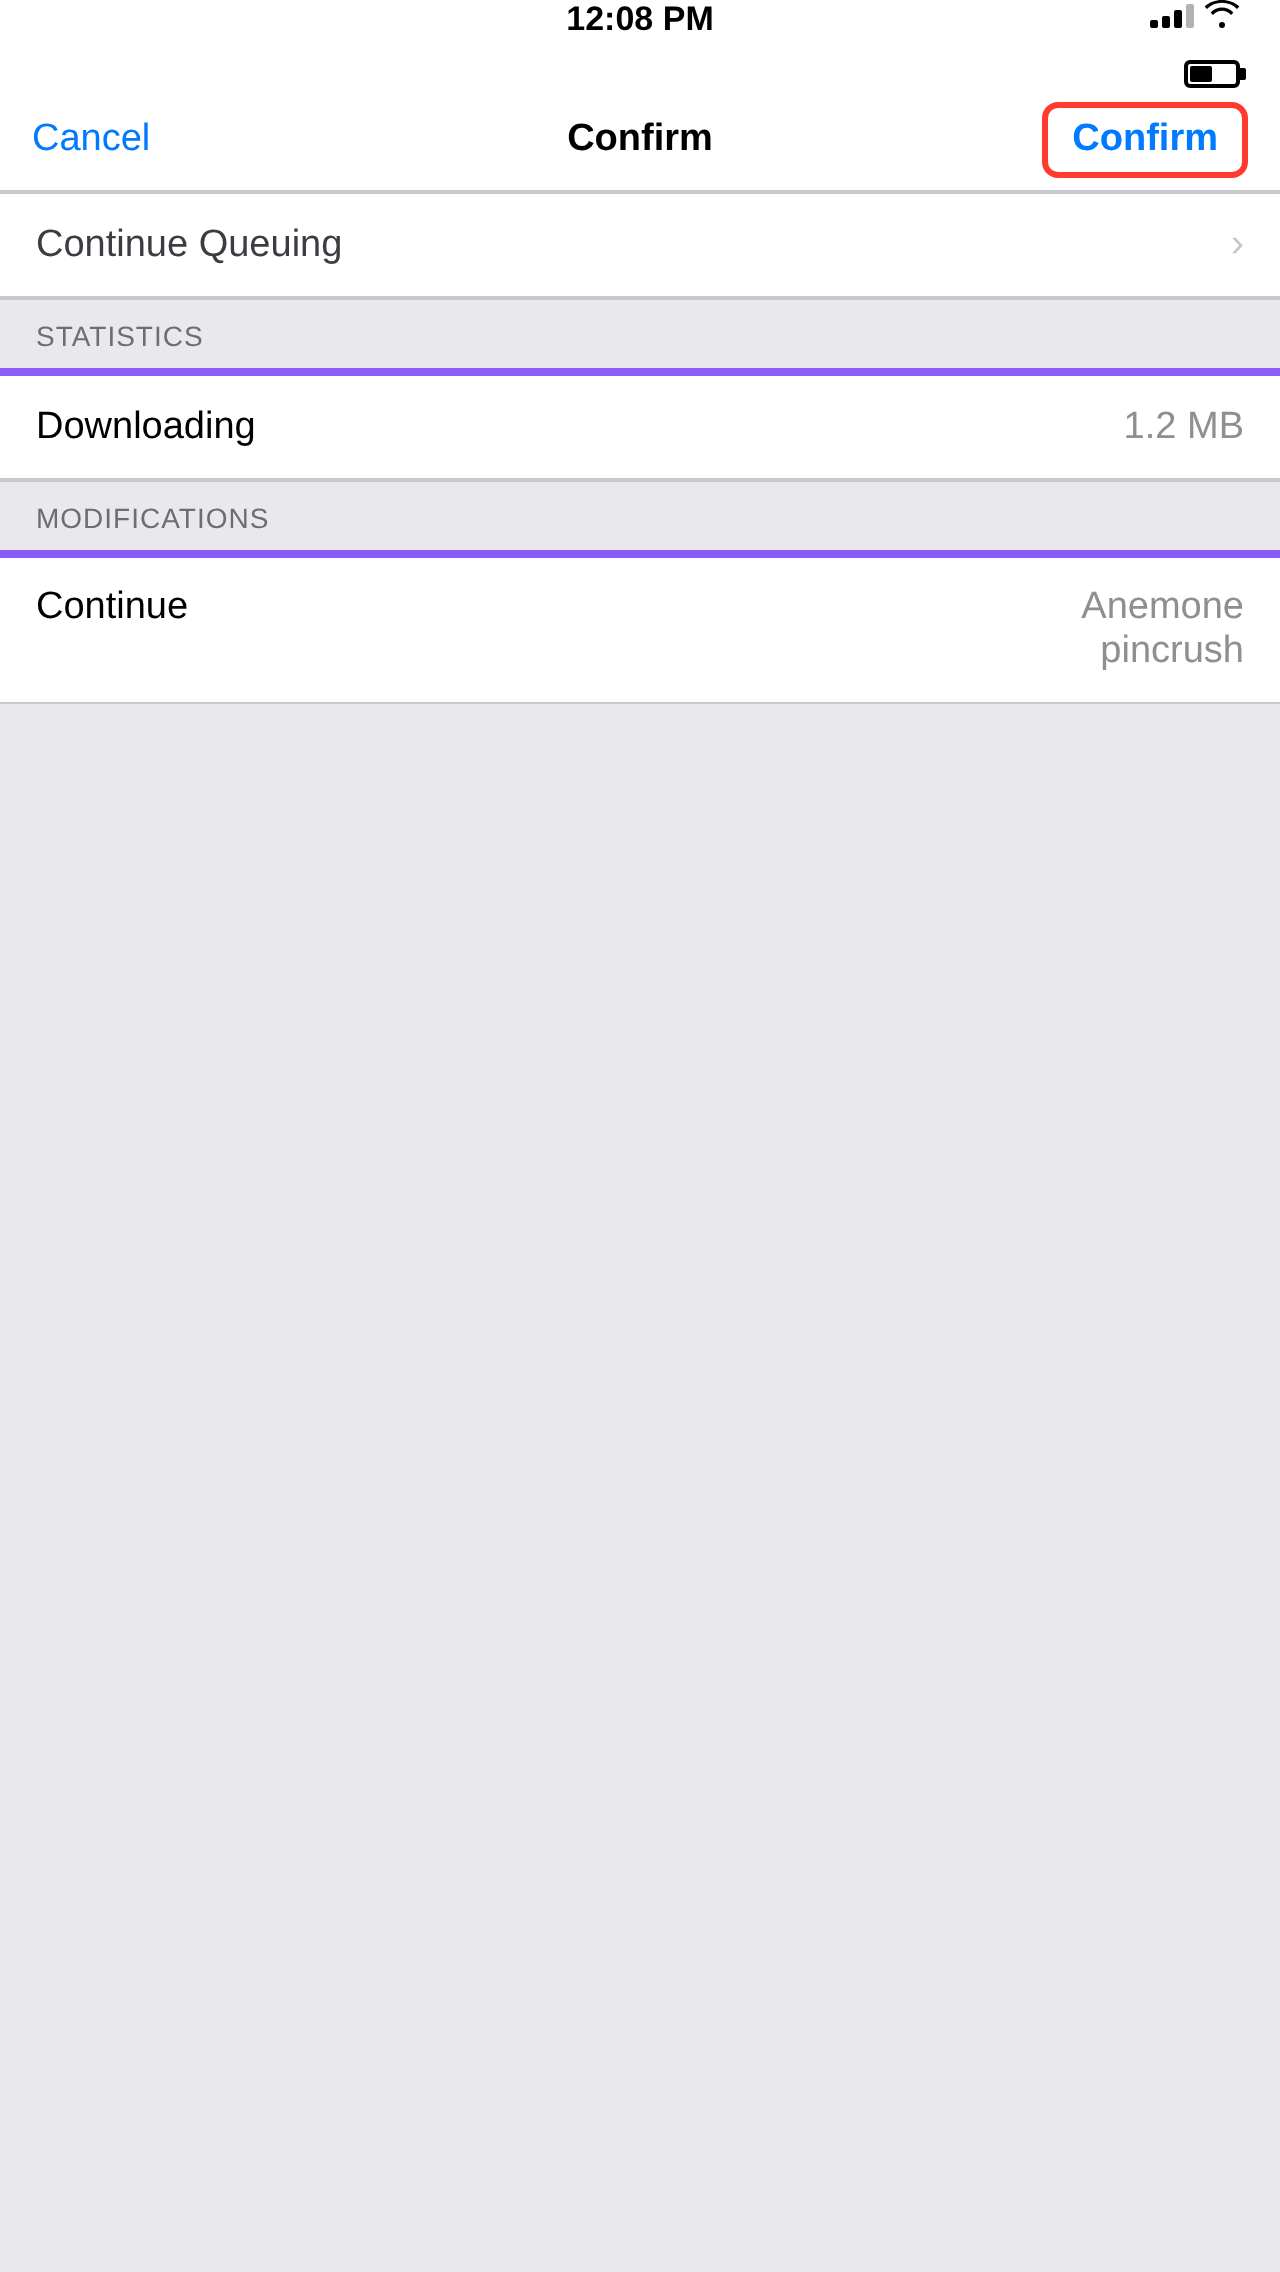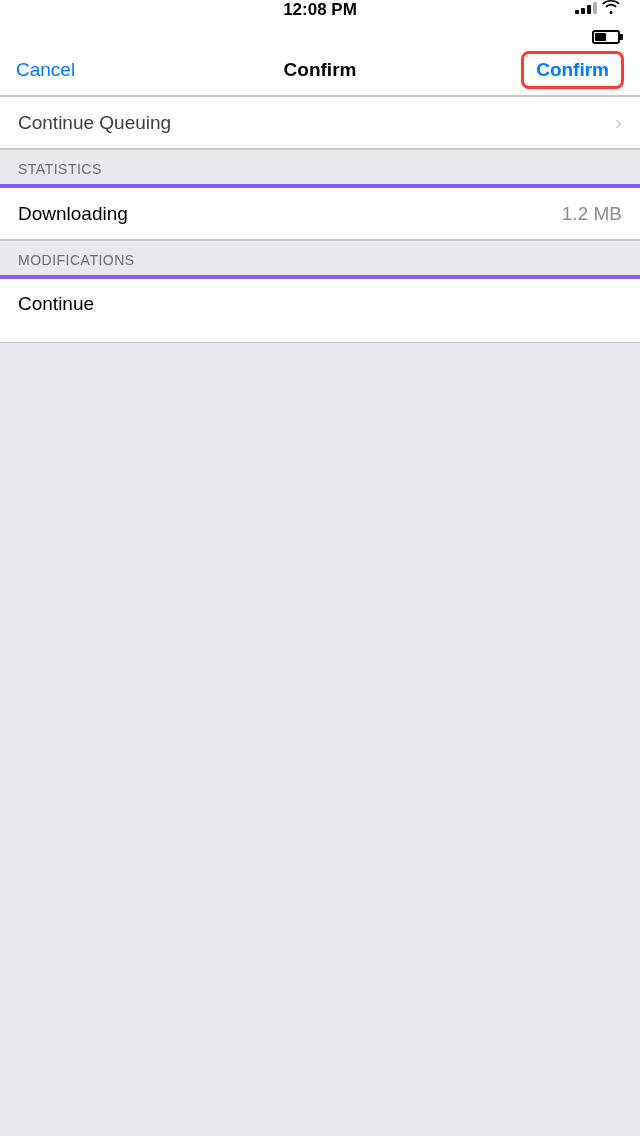--- a/index.html
+++ b/index.html
@@ -270,16 +270,17 @@
     <span class="stat-value">1.2 MB</span>
   </div>
 </div>
 
 <div class="section-header">
   <span class="section-header-text">MODIFICATIONS</span>
 </div>
 <div class="list-section">
   <div class="install-row">
     <span class="install-label">Continue</span>
+    <span class="install-value">Anemone<br>pincrush</span>
   </div>
 </div>
 
 <div class="empty-area"></div>
 
 </body></html>

